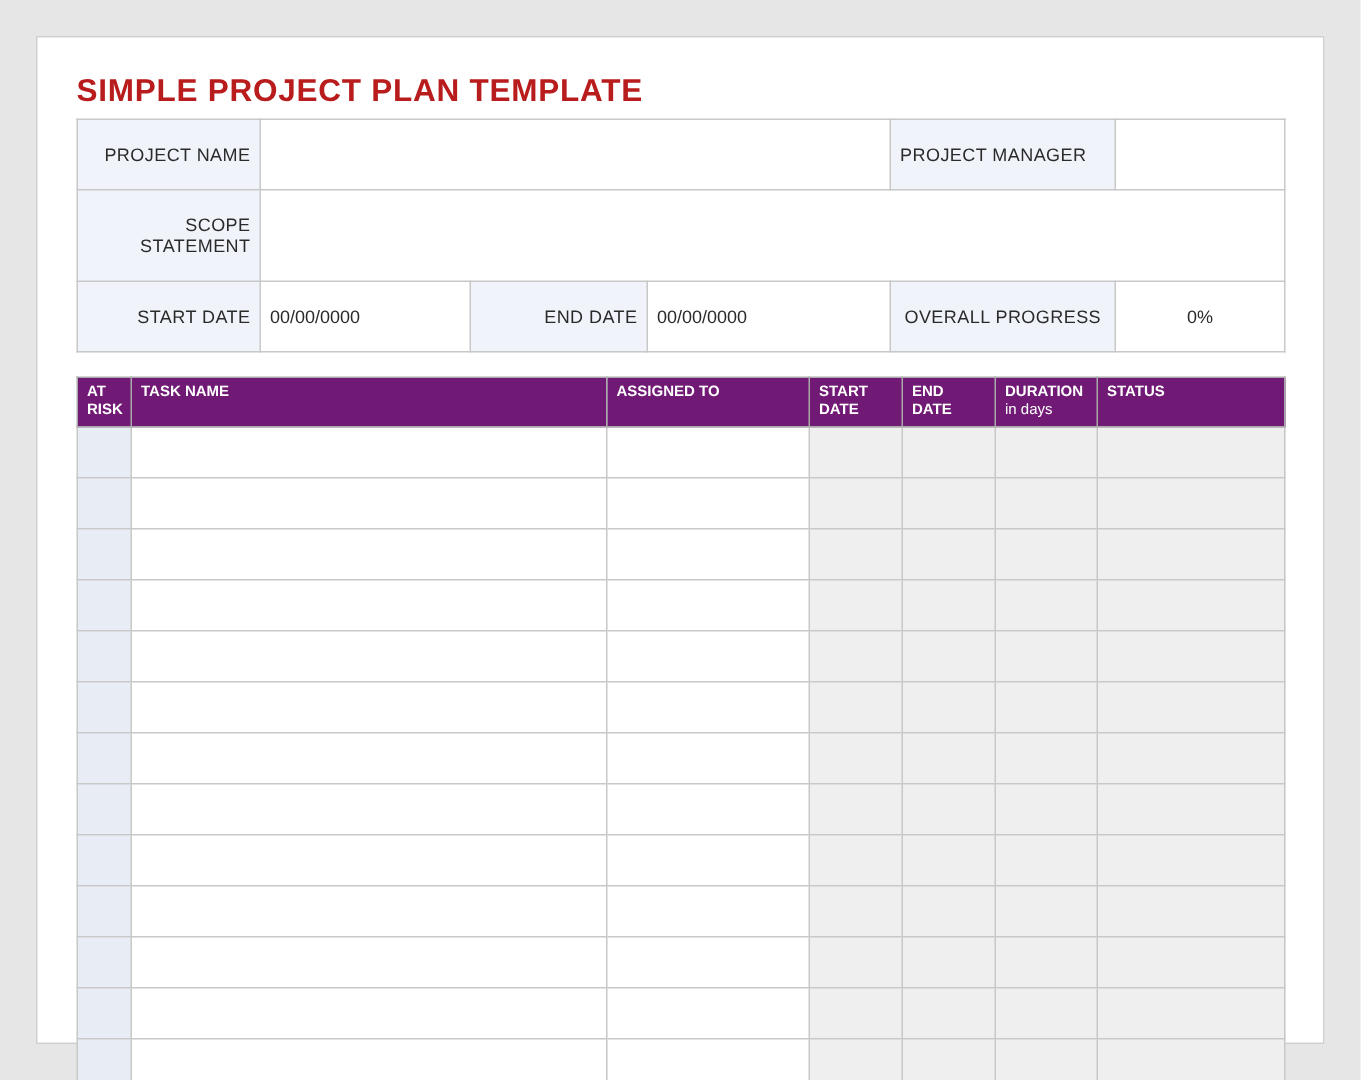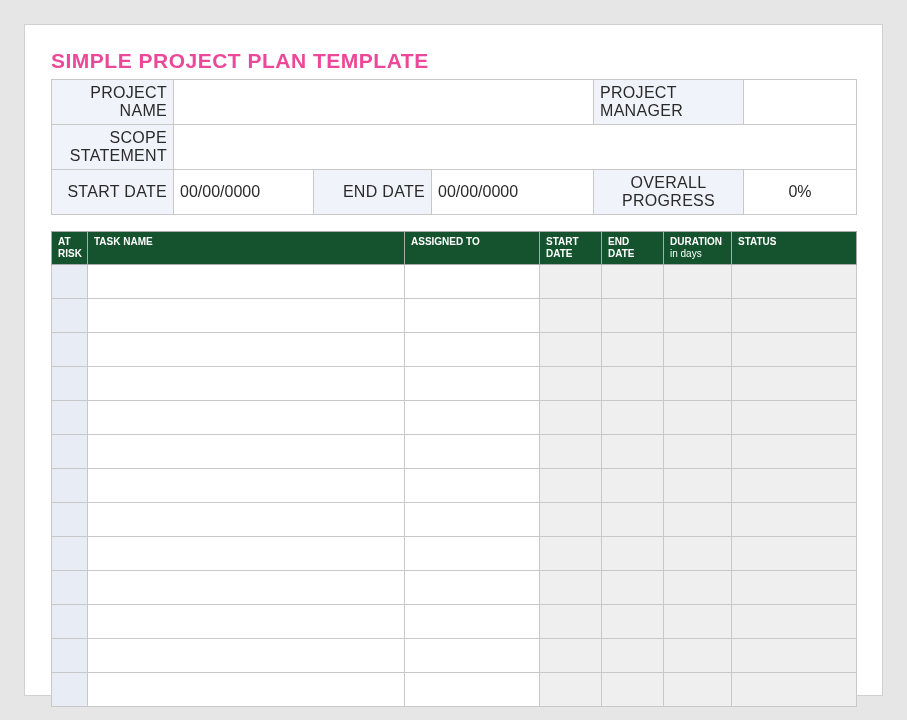--- a/index.html
+++ b/index.html
@@ -17,56 +17,56 @@
     border: 1px solid #d0d0d0;
     width: 859px;
     height: 672px;
     padding: 24px 26px;
   }
   .title {
     font-family: "Century Gothic", "Trebuchet MS", Arial, sans-serif;
     font-size: 21px;
     font-weight: bold;
     letter-spacing: 0.5px;
-    color: #ec4899;
+    color: #b91c1c;
     margin: 0 0 6px 0;
   }
 
   
   .meta {
     border-collapse: collapse;
     width: 100%;
     table-layout: fixed;
   }
   .meta td {
     border: 1px solid #c8c8c8;
-    font-size: 16px;
+    font-size: 12px;
     color: #2a2a2a;
-    padding: 4px 6px;
+    padding: 16px 6px;
     height: 14px;
     vertical-align: middle;
     background: #ffffff;
   }
   .meta td.label {
     background: #f0f4fa;
     text-align: right;
     font-family: "Century Gothic", "Trebuchet MS", Arial, sans-serif;
     letter-spacing: 0.3px;
   }
   .meta td.center { text-align: center; }
 
   
   .tasks {
     margin-top: 16px;
     border-collapse: collapse;
     width: 100%;
     table-layout: fixed;
   }
   .tasks th {
-    background: #14532d;
+    background: #701a75;
     color: #ffffff;
     font-size: 10px;
     text-align: left;
     padding: 4px 6px;
     border: 1px solid #a9a9a9;
     font-weight: bold;
     line-height: 1.2;
     vertical-align: top;
     height: 30px;
   }

